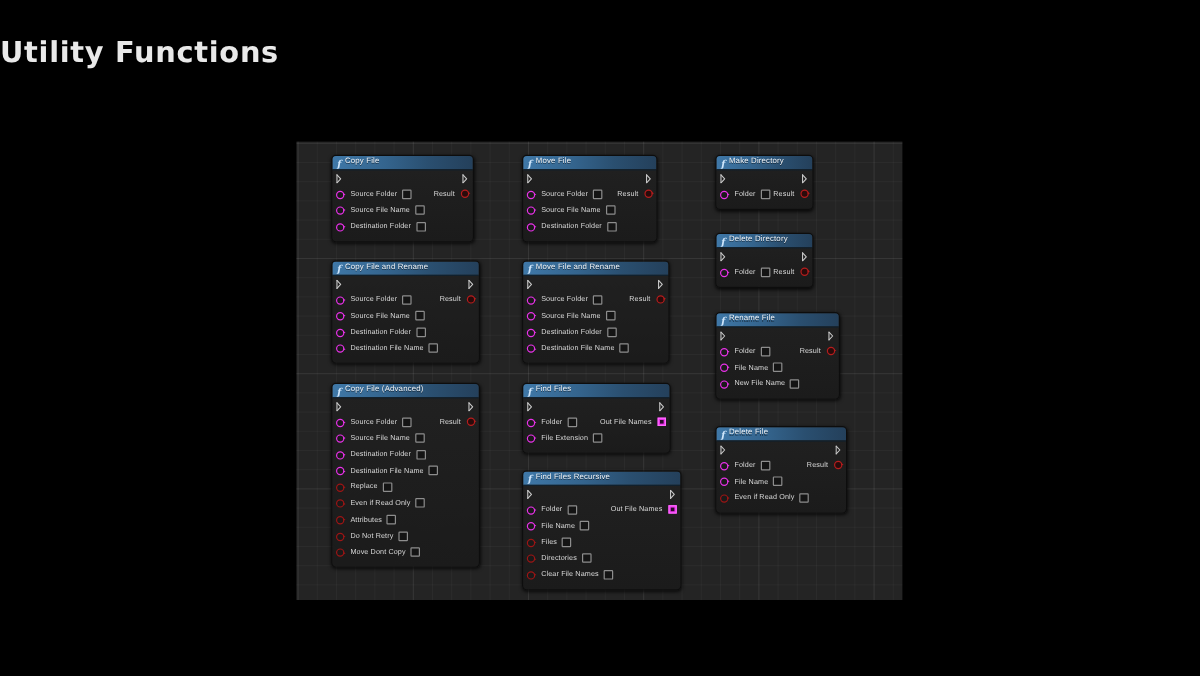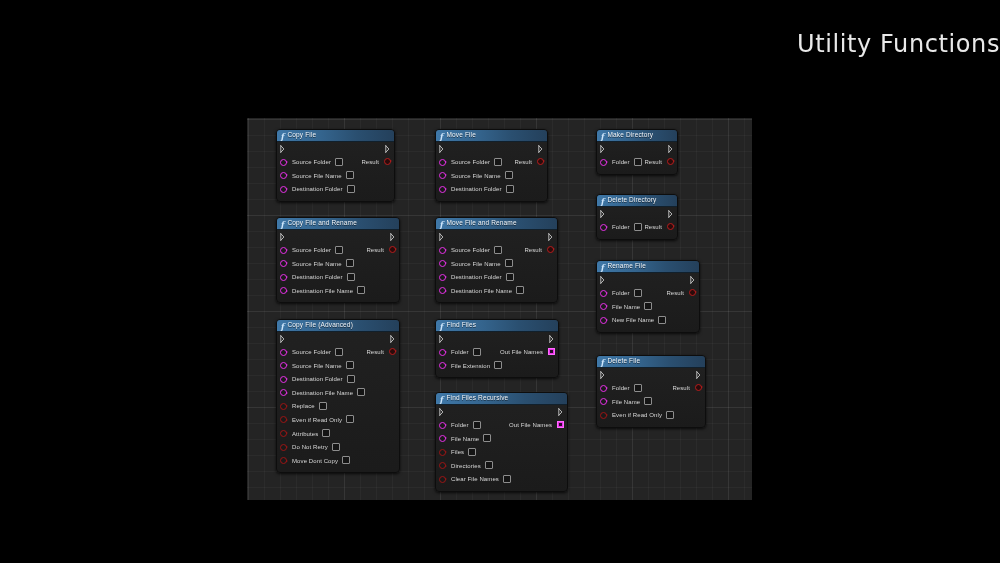--- a/index.html
+++ b/index.html
@@ -14,24 +14,24 @@
     font-family: "Liberation Sans", sans-serif;
     position: relative;
   }
 
   
   #page-title {
     position: absolute;
     top: 30px;
     left: 0;
     width: 1000px;
-    text-align: right;
+    text-align: left;
     color: #e9e9e9;
     font-size: 24px;
-    font-weight: normal;
+    font-weight: bold;
     letter-spacing: 0.6px;
     font-family: "DejaVu Sans", sans-serif;
   }
 
   
   #graph-canvas {
     position: absolute;
     left: 247px;
     top: 118px;
     width: 505px;

